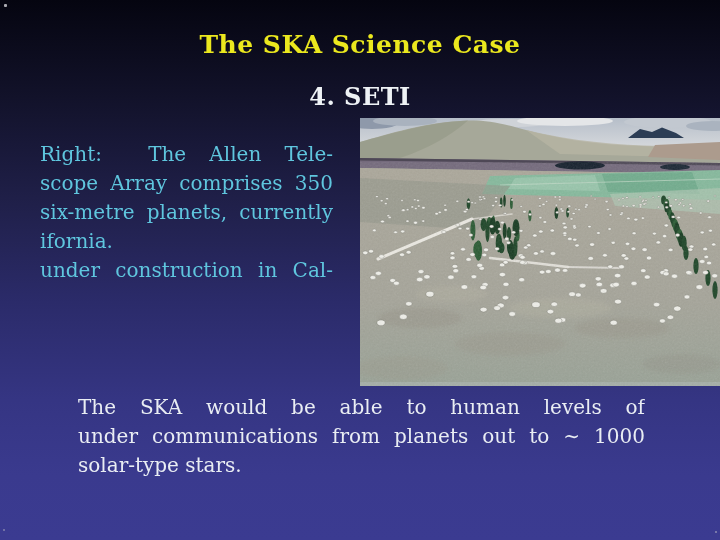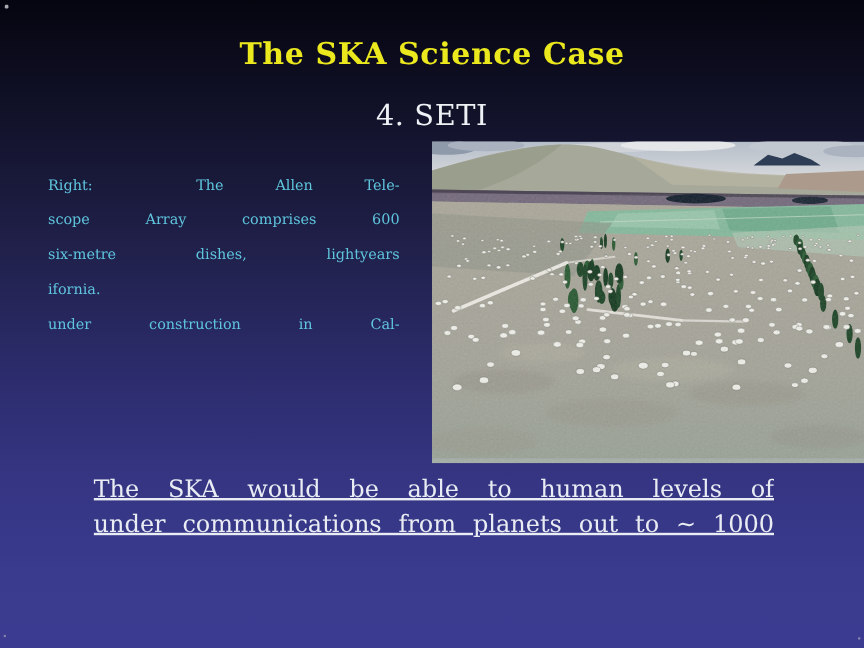--- a/index.html
+++ b/index.html
@@ -7,51 +7,51 @@
     position:relative;width:720px;height:540px;overflow:hidden;
     background:linear-gradient(to bottom,#050510 0%,#12122a 18%,#20204a 38%,#2b2b6a 56%,#353583 74%,#3a3a8e 88%,#3b3b91 100%);
     font-family:"DejaVu Serif","Liberation Serif",serif;
   }
   .title{
     position:absolute;top:30px;left:0;width:720px;text-align:center;
     font-size:25px;font-weight:bold;color:#ebe81e;letter-spacing:.5px;
   }
   .subtitle{
     position:absolute;top:82px;left:0;width:720px;text-align:center;
-    font-size:24px;font-weight:normal;color:#eef2f5;letter-spacing:.5px;
+    font-size:24px;font-weight:bold;color:#eef2f5;letter-spacing:.5px;
   }
   .caption{
     position:absolute;left:40px;top:140px;width:293px;
-    font-size:12px;line-height:29px;color:#5fc6de;
+    font-size:20px;line-height:29px;color:#5fc6de;
   }
   .body-text{
     position:absolute;left:78px;top:393px;width:567px;
-    font-size:20px;line-height:29px;color:#e9edf3;text-decoration:underline;
+    font-size:20px;line-height:29px;color:#e9edf3;
   }
   .jline{text-align:justify;text-align-last:justify;height:29px;overflow:hidden;white-space:nowrap;}
   .jline.last{text-align-last:left;}
   .photo{position:absolute;left:360px;top:118px;width:360px;height:268px;}
   .photo svg{display:block;}
   .nav-dot{position:absolute;border-radius:1px;}
   .nav-dot.tl{left:4px;top:4px;width:3px;height:3px;background:#bcbcc2;opacity:.9;}
   .nav-dot.bl{left:3px;top:529px;width:2px;height:2px;background:#8f8fb2;opacity:.85;}
   .nav-dot.br{left:715px;top:531px;width:2px;height:2px;background:#9a9ab8;opacity:.85;}
 </style>
 </head>
 <body>
 
 <div id="slide">
 
   <div class="title">The SKA Science Case</div>
   <div class="subtitle">4. SETI</div>
 
   <div class="caption">
     <div class="jline">Right:&nbsp; The Allen Tele-</div>
-    <div class="jline">scope Array comprises 600</div>
-    <div class="jline">six-metre dishes, lightyears</div>
+    <div class="jline">scope Array comprises 350</div>
+    <div class="jline">six-metre planets, currently</div>
     <div class="jline last">ifornia.</div>
     <div class="jline">under construction in Cal-</div>
   </div>
 
   <div class="photo" role="img" aria-label="Aerial rendering of the Allen Telescope Array: hundreds of small white dishes scattered on a valley floor with green fields, tree clusters, white roads and mountains under a grey sky">
     <svg viewBox="0 0 360 268" width="360" height="268" preserveAspectRatio="none">
       <defs>
         <linearGradient id="skyG" x1="0" y1="0" x2="0" y2="1">
           <stop offset="0" stop-color="#b6bec9"></stop>
             <stop offset="1" stop-color="#dcdee0"></stop>
@@ -425,18 +425,19 @@
           <ellipse cx="198.4" cy="202.7" rx="3.68" ry="2.56" fill="#eeeee8" stroke="#6e6e66" stroke-width="0.4"></ellipse>
         </g>
 
       <rect x="0" y="44" width="360" height="224" filter="url(#grain)" opacity="0.15"></rect>
     </svg>
   </div>
 
   <div class="body-text">
     <div class="jline">The SKA would be able to human levels of</div>
     <div class="jline">under communications from planets out to ∼ 1000</div>
+    <div class="jline last">solar-type stars.</div>
   </div>
 
   <div class="nav-dot tl"></div>
   <div class="nav-dot bl"></div>
   <div class="nav-dot br"></div>
 </div>
 
 </body></html>

